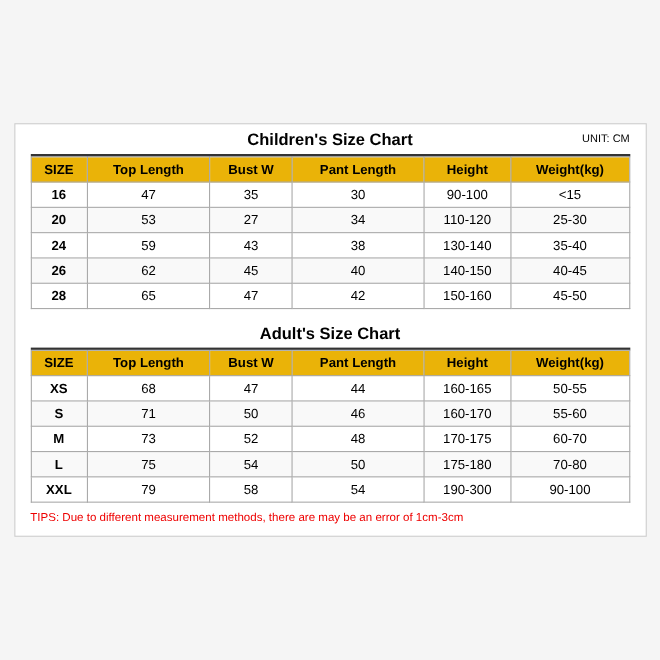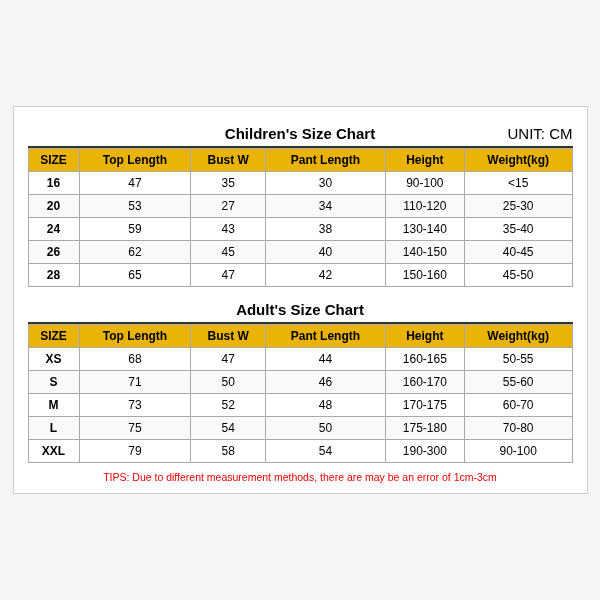--- a/index.html
+++ b/index.html
@@ -8,37 +8,37 @@
       height: 600px;
       background: #f5f5f5;
       display: flex;
       align-items: center;
       justify-content: center;
       font-family: Arial, sans-serif;
     }
     .chart-container {
       background: #fff;
       border: 1px solid #ccc;
-      padding: 12px 14px 10px 14px;
+      padding: 0 14px 10px 14px;
       width: 575px;
     }
     .section-header {
       position: relative;
       text-align: center;
       font-weight: bold;
       font-size: 15px;
       padding: 6px 0 4px 0;
       border-bottom: 2px solid #333;
     }
     .unit-label {
       position: absolute;
       right: 0;
       top: 50%;
       transform: translateY(-50%);
-      font-size: 15px;
+      font-size: 10px;
       font-weight: normal;
     }
     table {
       width: 100%;
       border-collapse: collapse;
       font-size: 12px;
     }
     th, td {
       border: 1px solid #aaa;
       text-align: center;
@@ -58,21 +58,21 @@
     tbody tr:nth-child(even) {
       background: #f9f9f9;
     }
     .adult-section {
       margin-top: 8px;
     }
     .tips {
       margin-top: 8px;
       font-size: 10.5px;
       color: #e00;
-      text-align: center;
+      text-align: left;
     }
   </style>
 </head>
 <body>
 
 <div class="chart-container">
 
   <div class="section-header">
     <span>Children's Size Chart</span>
     <span class="unit-label">UNIT: CM</span>

